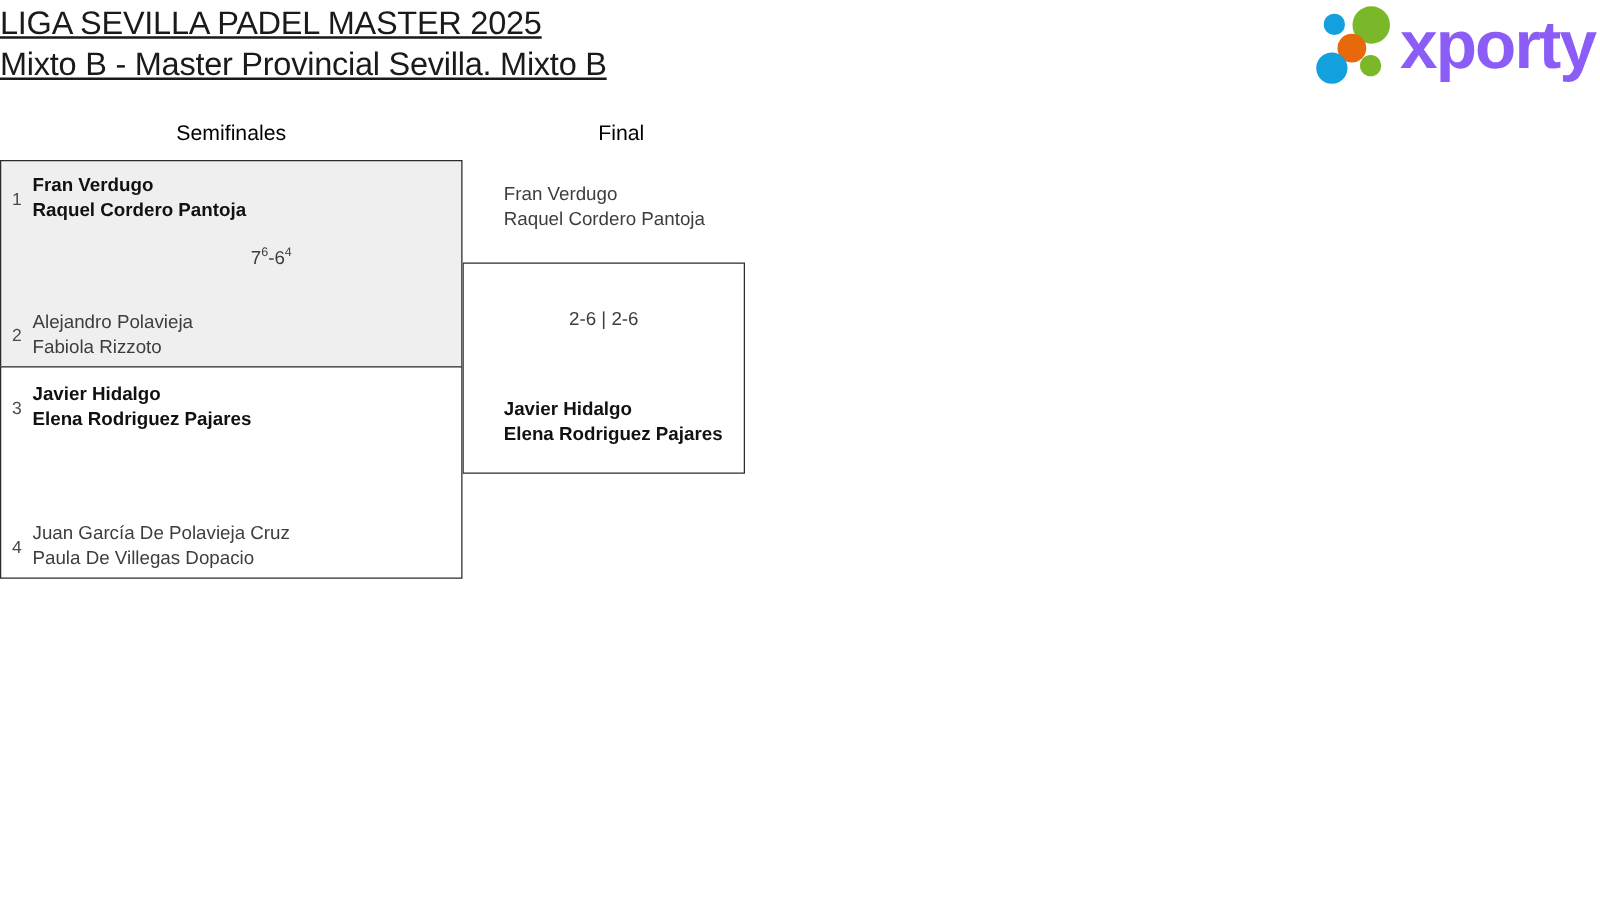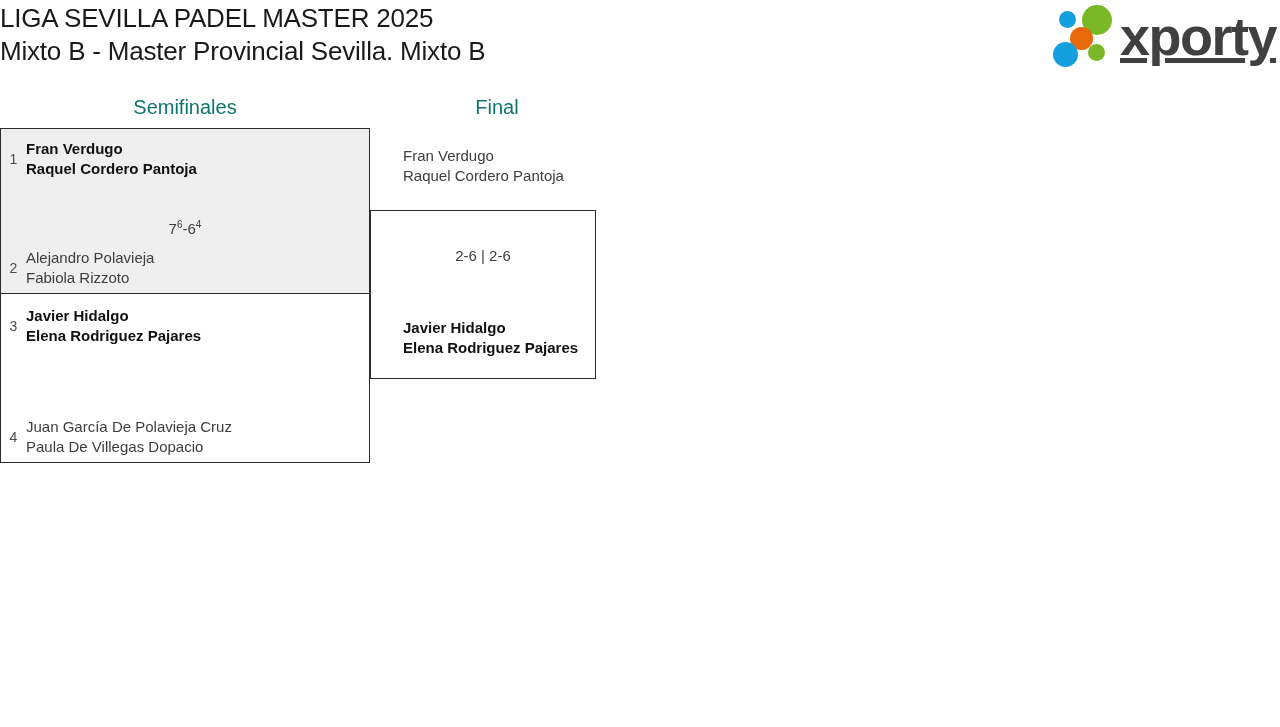--- a/index.html
+++ b/index.html
@@ -30,20 +30,21 @@
     top: 2px;
     width: 1000px;
   }
   .title-line {
     font-size: 26px;
     line-height: 33px;
     font-weight: 400;
     color: #1a1a1a;
     letter-spacing: -0.2px;
     white-space: nowrap;
+    text-decoration: underline;
   }
 
   
   #logo {
     position: absolute;
     left: 1048px;
     top: 2px;
     width: 228px;
     height: 68px;
   }
@@ -65,24 +66,24 @@
     height: 68px;
     line-height: 68px;
     font-size: 54px;
     font-weight: 700;
     letter-spacing: -1.5px;
   }
 
   
   .round-header {
     position: absolute;
-    font-size: 20px;
+    font-size: 17px;
     line-height: 20px;
     font-weight: 400;
-    color: #0f766e;
+    color: #000000;
     text-align: center;
     white-space: nowrap;
   }
   #round-header-0 { left: 0px;   top: 97px; width: 370px; }
   #round-header-1 { left: 384px; top: 97px; width: 226px; }
 
   
   #bracket {
     position: absolute;
     left: 0;
@@ -139,21 +140,21 @@
   .score sup {
     font-size: 10px;
     line-height: 0;
     vertical-align: super;
   }
 
   
   #match-sf1 { left: 0px;   top: 128px; width: 370px; height: 166px; }
   #match-sf1 .team-top    { top: 10px;  }
   #match-sf1 .team-bottom { top: 119px; }
-  #match-sf1 .score       { top: 90px;  }
+  #match-sf1 .score       { top: 68px; padding-left: 32px;  }
 
   
   #match-sf2 { left: 0px;   top: 293px; width: 370px; height: 170px; }
   #match-sf2 .team-top    { top: 12px;  }
   #match-sf2 .team-bottom { top: 123px; }
   #match-sf2 .score       { top: 79px;  }
 
   
   #match-f1 { left: 370px; top: 210px; width: 226px; height: 169px; }
   #match-f1 .team-top    { top: -65px; }
@@ -173,21 +174,21 @@
   </div>
 
   <div id="logo">
     <div id="logo-dots">
       <div class="dot" style="left:11px; top:9px;  width:17px; height:17px; background:#14a0de;"></div>
       <div class="dot" style="left:34px; top:3px;  width:30px; height:30px; background:#7ab829;"></div>
       <div class="dot" style="left:22px; top:25px; width:23px; height:23px; background:#e8690b;"></div>
       <div class="dot" style="left:5px;  top:40px; width:25px; height:25px; background:#14a0de;"></div>
       <div class="dot" style="left:40px; top:42px; width:17px; height:17px; background:#7ab829;"></div>
     </div>
-    <div id="logo-wordmark" style="color:#404040;text-decoration:underline;">xporty</div>
+    <div id="logo-wordmark" style="color:#8b5cf6;">xporty</div>
   </div>
 
 </div>
 
 <div id="bracket">
 
   <div class="round-header" id="round-header-0">Semifinales</div>
   <div class="round-header" id="round-header-1">Final</div>
 
   <div class="match shaded" id="match-sf1">

